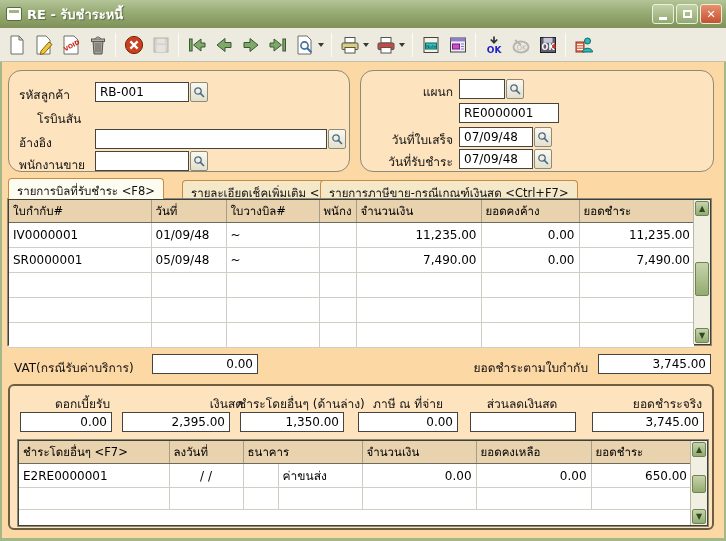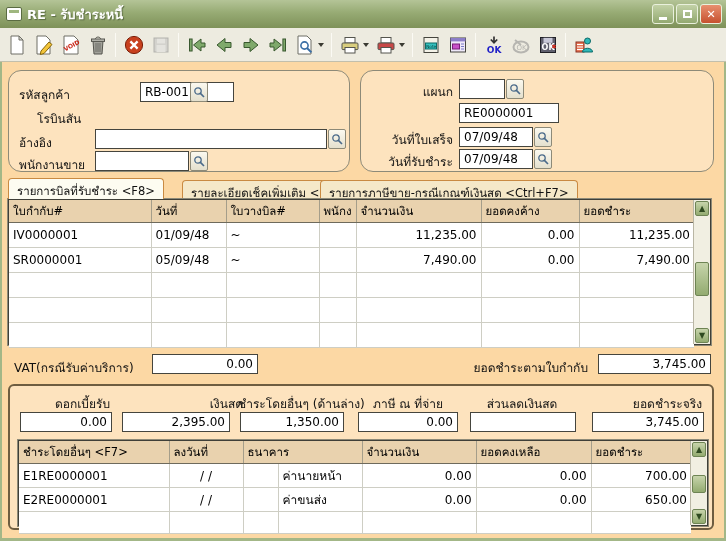--- a/index.html
+++ b/index.html
@@ -220,21 +220,21 @@
           <circle cx="14.5" cy="7" r="3" fill="#30B8B8" stroke="#0a6a68"></circle>
           <path d="M9.5 18c0-5 10-5 10 0z" fill="#30B8B8" stroke="#0a6a68"></path>
         </svg>
     </div>
   </div>
 
   <div class="client">
 
     <div class="panel" style="left:8px; top:8px; width:342px; height:102px;">
       <div class="lbl" style="left:10px; top:14px;">รหัสลูกค้า</div>
-      <div class="field" style="left:86px; top:11px; width:94px;margin-left:45px;">RB-001</div>
+      <div class="field" style="left:86px; top:11px; width:94px;">RB-001</div>
       <div class="sbtn" style="left:181px; top:11px;">
         <svg width="12" height="12" viewBox="0 0 12 12">
             <circle cx="5" cy="5" r="3.2" fill="none" stroke="#4a6a8a" stroke-width="1.3"></circle>
             <path d="M7.4 7.4L11 11" stroke="#4a6a8a" stroke-width="1.6"></path>
           </svg>
       </div>
       <div class="lbl" style="left:28px; top:38px;">โรบินสัน</div>
       <div class="lbl" style="left:10px; top:62px;">อ้างอิง</div>
       <div class="field" style="left:86px; top:58px; width:232px;"></div>
       <div class="sbtn" style="left:319px; top:58px;">
@@ -399,29 +399,20 @@
           <tbody>
               <tr style="height:20px;">
             <th>ชำระโดยอื่นๆ &lt;F7&gt;</th>
             <th>ลงวันที่</th>
             <th class="ctr" colspan="2">ธนาคาร</th>
             <th class="num">จำนวนเงิน</th>
             <th class="num">ยอดคงเหลือ</th>
             <th class="num">ยอดชำระ</th>
           </tr>
           <tr style="height:22px;">
-            <td>E1RE0000001</td>
-            <td class="ctr">/ /</td>
-            <td></td>
-            <td>ค่านายหน้า</td>
-            <td class="num">0.00</td>
-            <td class="num">0.00</td>
-            <td class="num">700.00</td>
-          </tr>
-          <tr style="height:22px;">
             <td>E2RE0000001</td>
             <td class="ctr">/ /</td>
             <td></td>
             <td>ค่าขนส่ง</td>
             <td class="num">0.00</td>
             <td class="num">0.00</td>
             <td class="num">650.00</td>
           </tr>
           <tr style="height:22px;">
                 <td></td>

